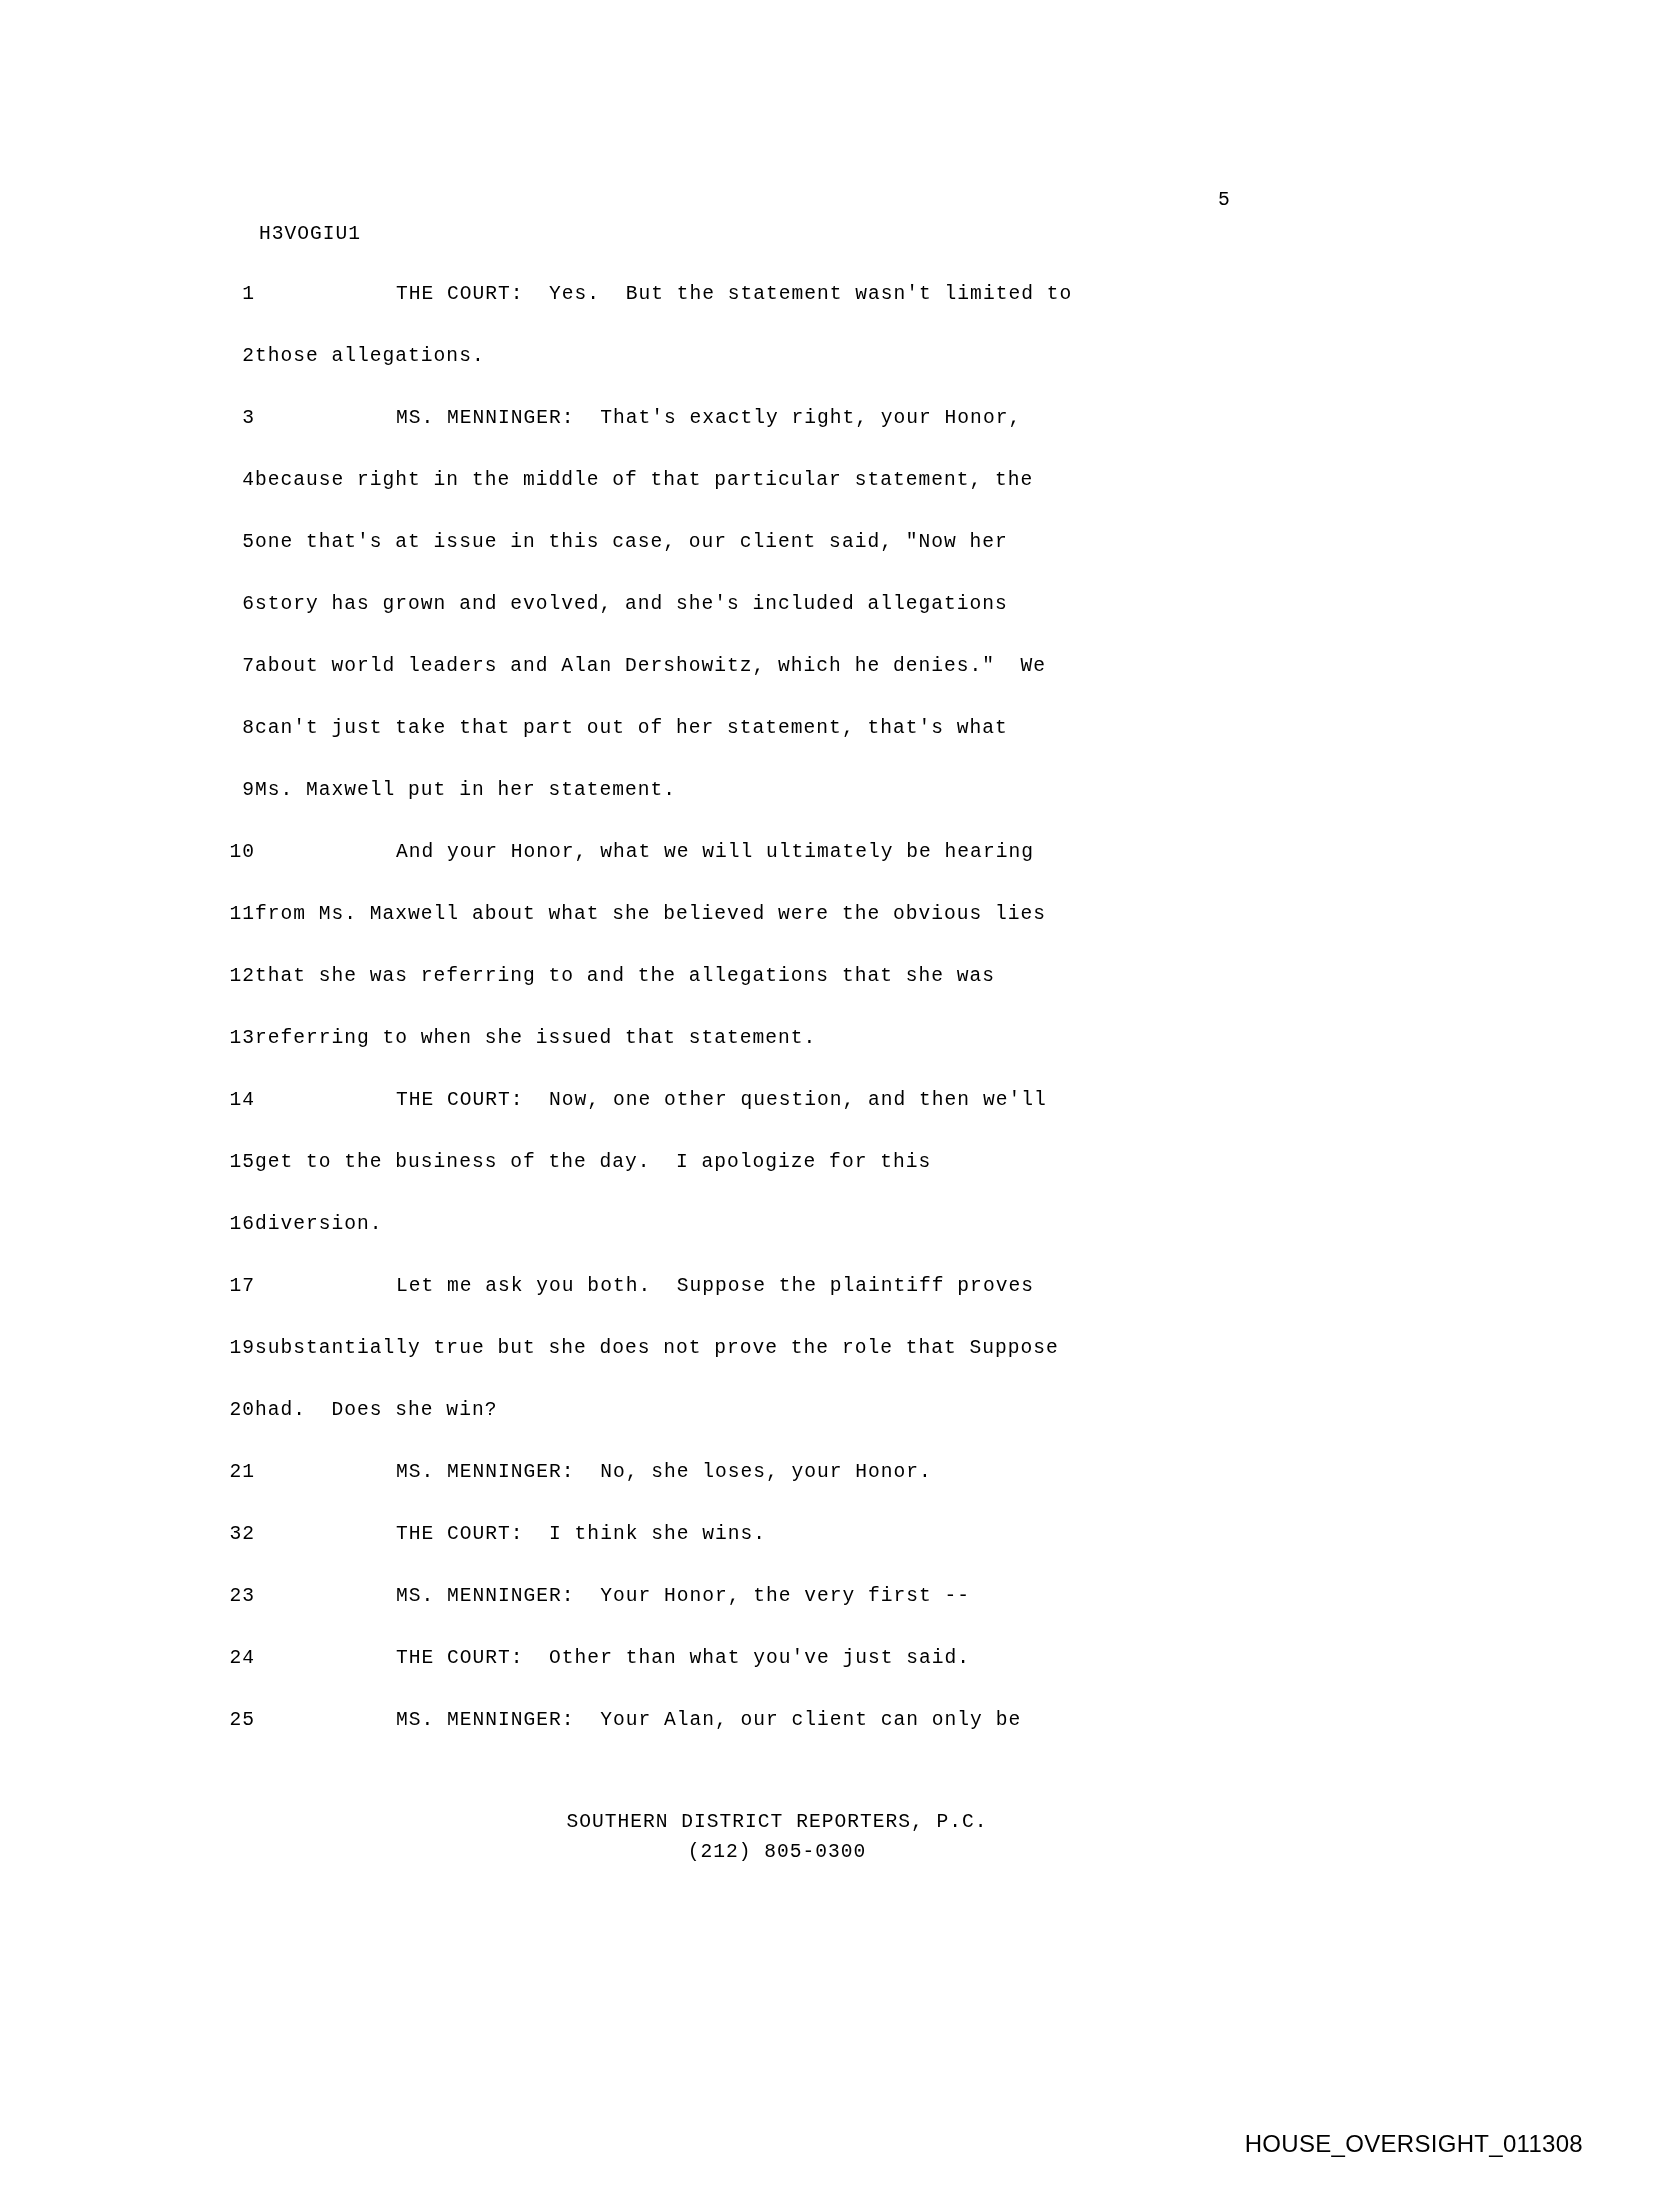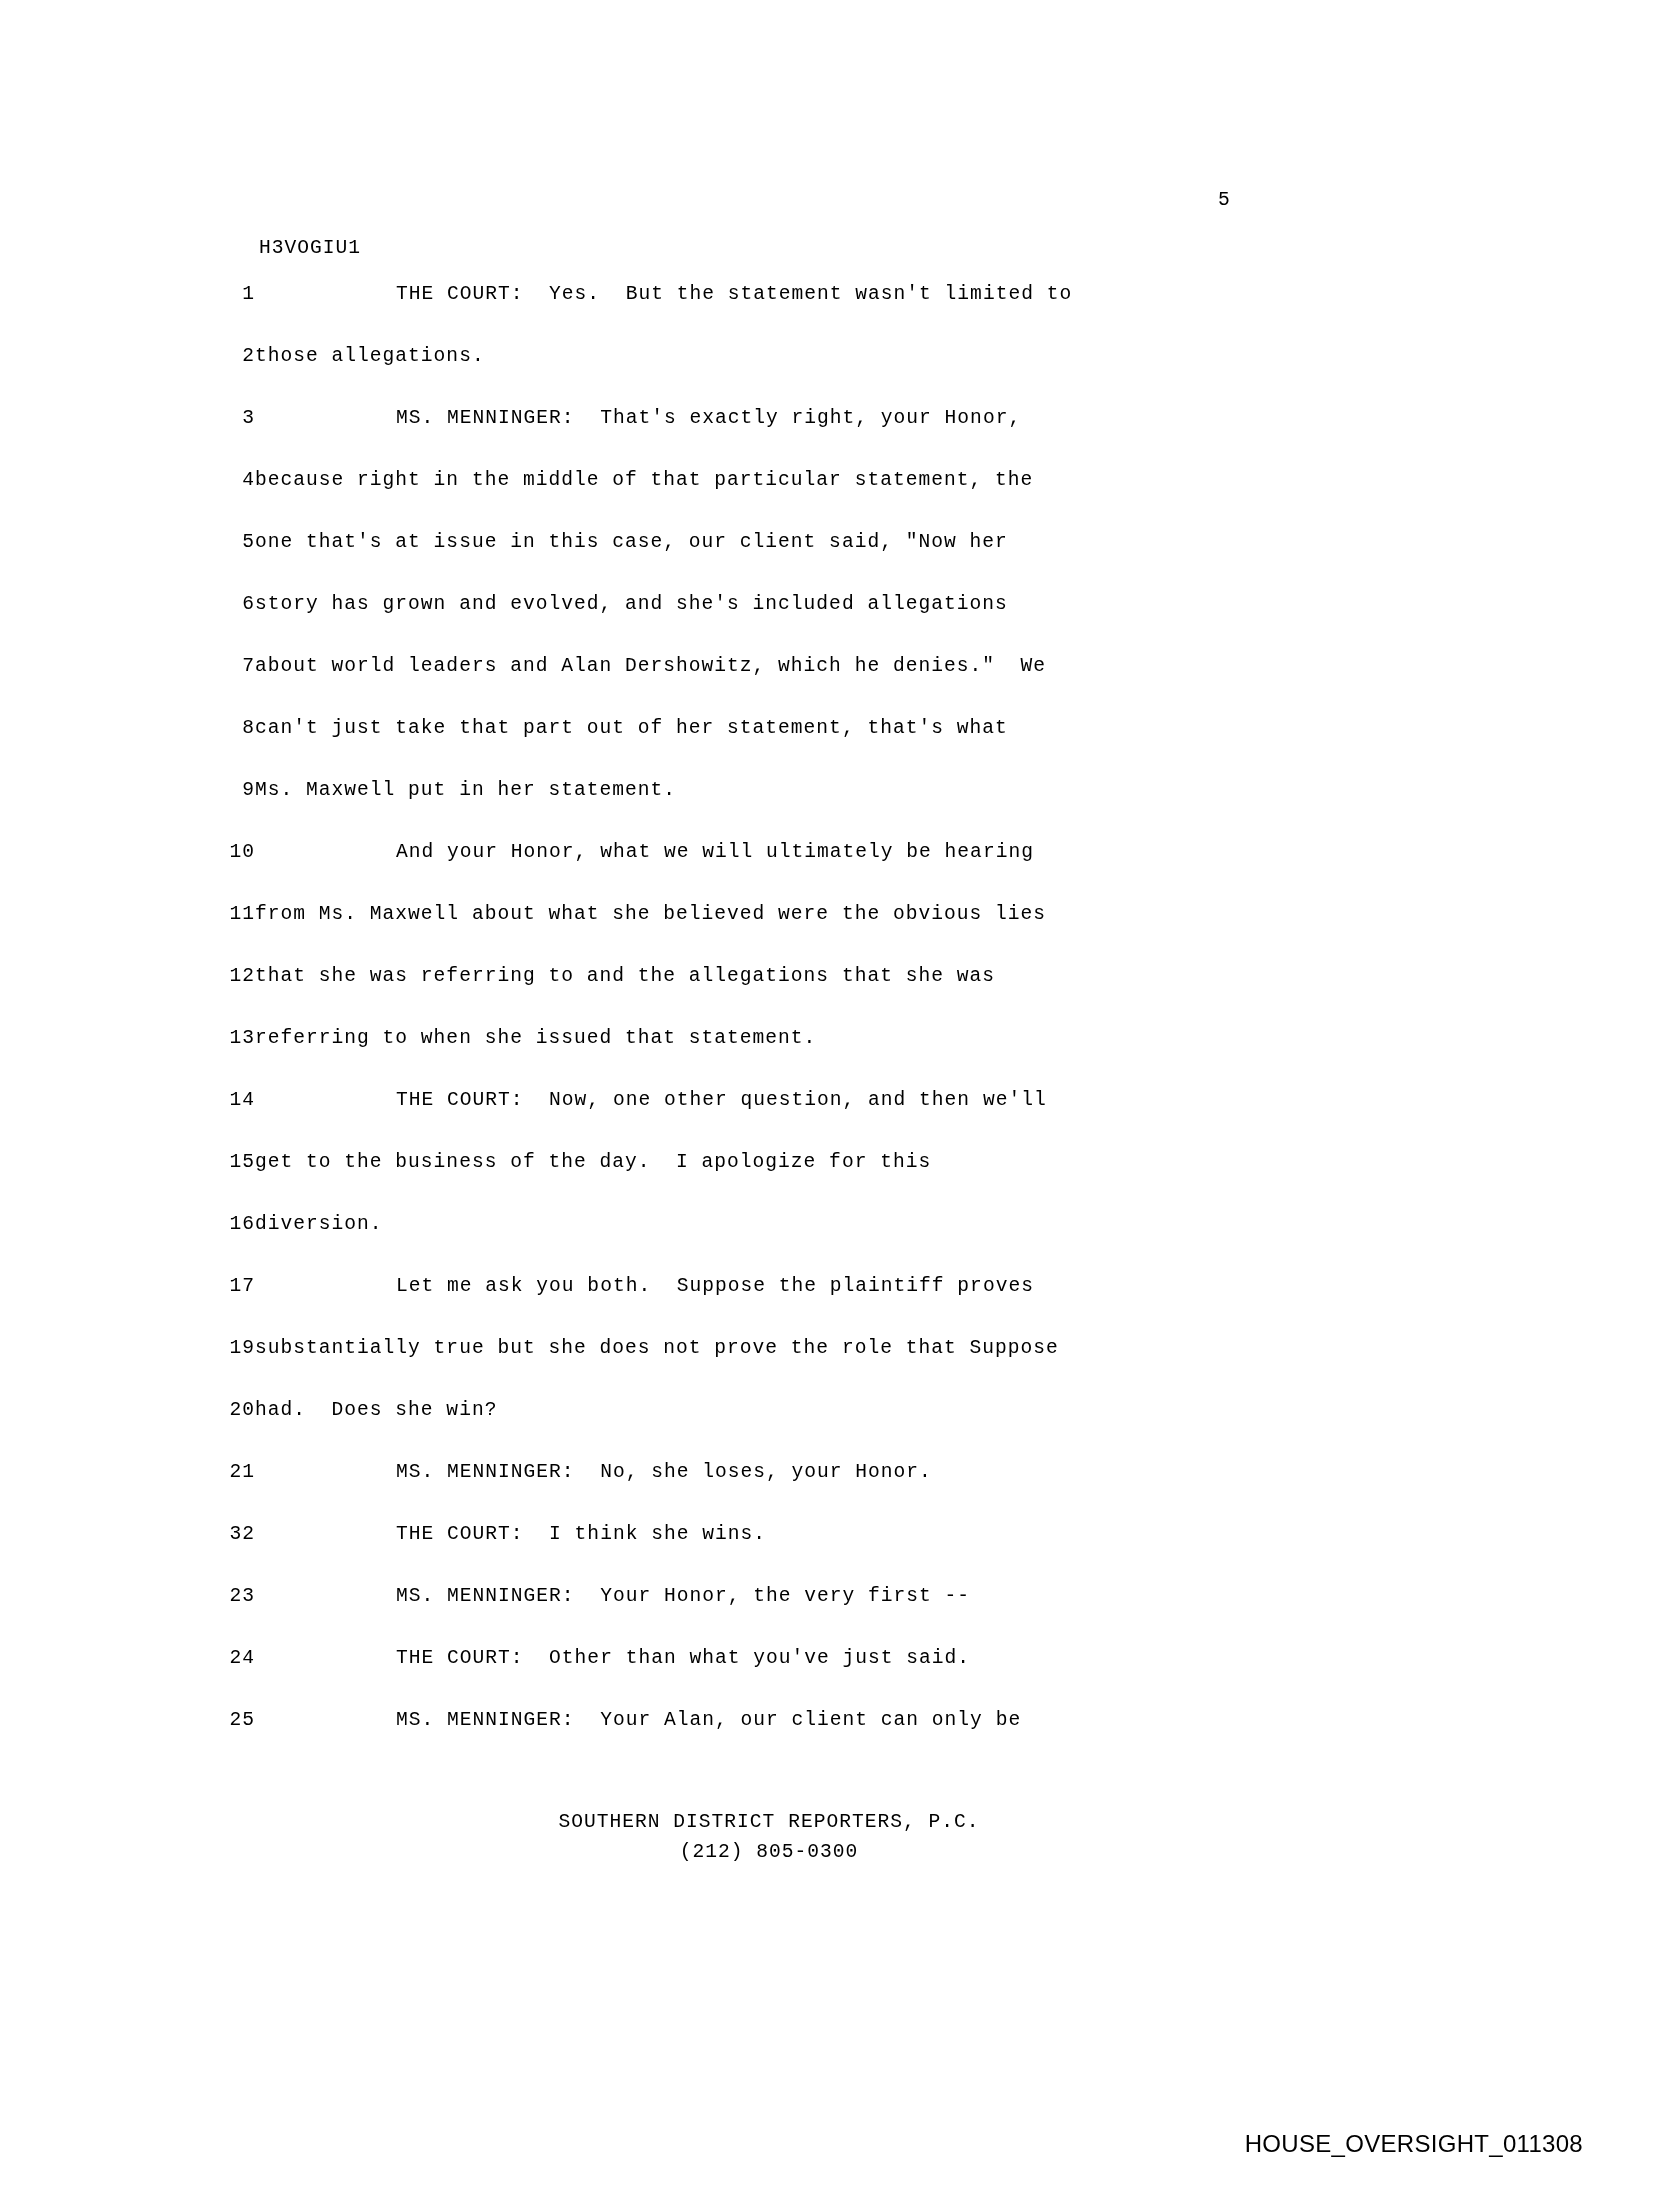--- a/index.html
+++ b/index.html
@@ -21,21 +21,21 @@
   .page-number {
     position: absolute;
     left: 1218px;
     top: 189px;
     font-size: 19.6px;
     letter-spacing: 0.3px;
   }
   .doc-id {
     position: absolute;
     left: 259px;
-    top: 237px;
+    top: 223px;
     font-size: 19.6px;
     letter-spacing: 1px;
   }
   .transcript {
     position: absolute;
     left: 183px;
     top: 283px;
     width: 1309px;
   }
   .line {
@@ -53,21 +53,21 @@
   .line-text {
     font-size: 19.6px;
     letter-spacing: 1px;
     white-space: pre;
   }
   .indent {
     padding-left: 141px;
   }
   .footer {
     position: absolute;
-    left: 4px;
+    left: 12px;
     top: 1807px;
     width: 1491px;
     text-align: center;
   }
   .footer-line {
     font-size: 19.6px;
     letter-spacing: 1px;
     line-height: 30px;
     padding-left: 39px;
   }

